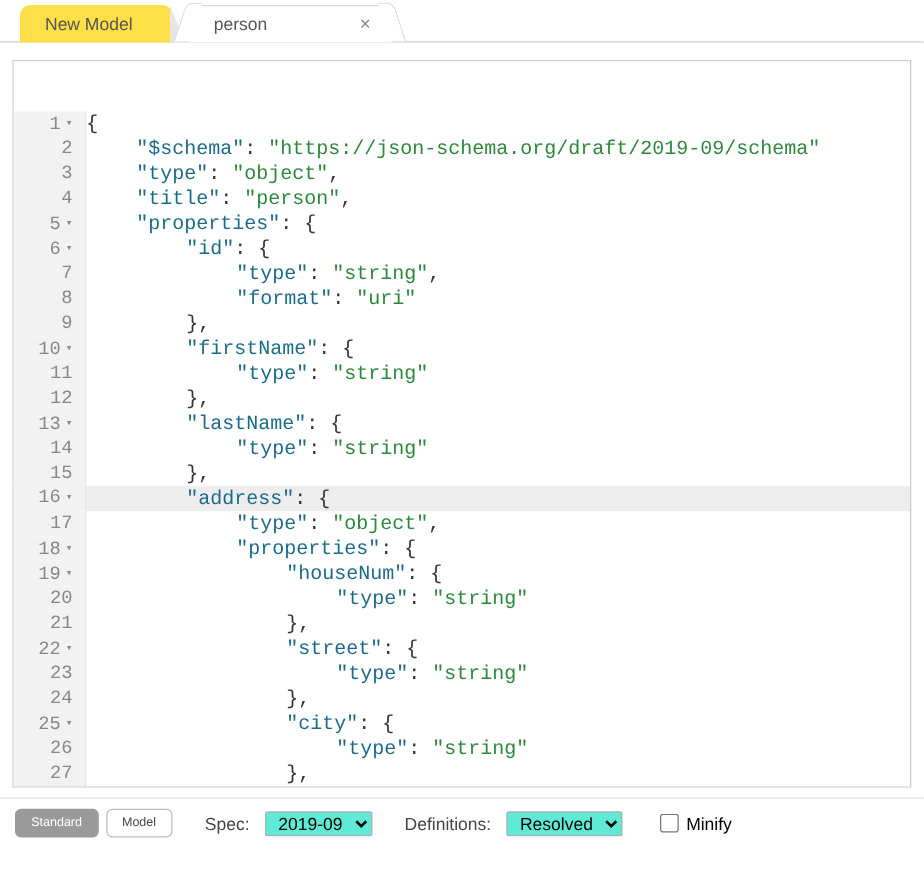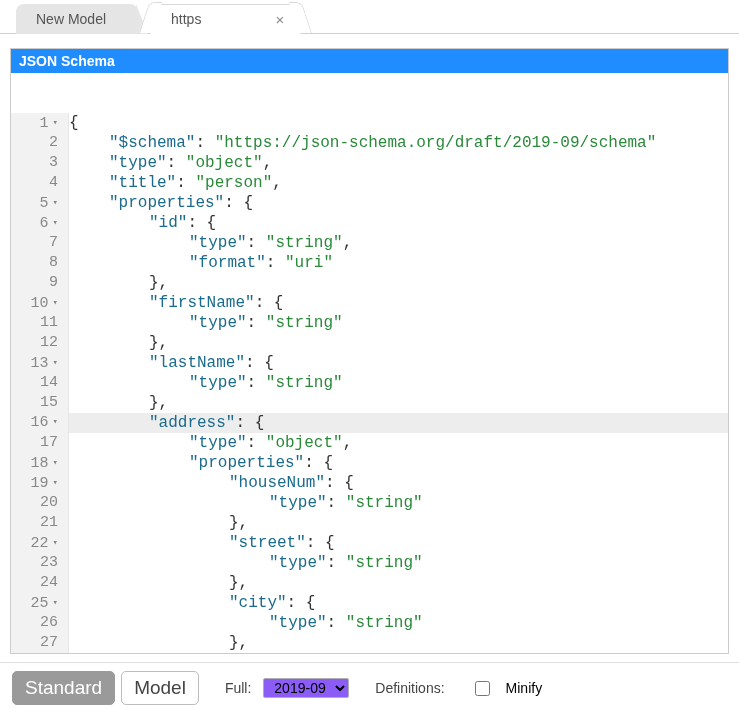--- a/index.html
+++ b/index.html
@@ -25,21 +25,21 @@
     align-items: center;
     padding: 0 32px 0 20px;
     font-size: 14px;
     color: #555;
     position: relative;
     border-top-left-radius: 8px;
     border-top-right-radius: 8px;
     cursor: pointer;
   }
   .tab-inactive {
-    background: #e5e5e5;
+    background: #fde047;
     margin-bottom: -1px;
   }
   .tab-inactive::after {
     content: "";
     position: absolute;
     right: -10px; bottom: 0;
     width: 0; height: 0;
     border-bottom: 30px solid #e6e6e6;
     border-right: 12px solid transparent;
   }
@@ -146,67 +146,69 @@
     font-size: 14px;
     gap: 12px;
   }
   .btn {
     border: 1px solid #bcbcbc;
     border-radius: 5px;
     padding: 5px 12px;
     background: #fff;
     color: #444;
     cursor: pointer;
-    font-size: 19px;
+    font-size: 10px;
   }
   .btn.selected {
     background: #9a9a9a;
     color: #fff;
     border-color: #9a9a9a;
   }
   .label { color: #444; margin-left: 14px; }
   select {
     border: 1px solid #b0b0b0;
     padding: 0 6px;
     font-size: 14px;
-    background: #8b5cf6;
+    background: #5eead4;
     border-radius: 2px;
   }
-  .cb-group { display:flex; align-items:center; gap:16px; margin-left:18px;}
+  .cb-group { display:flex; align-items:center; gap:6px; margin-left:18px;}
   input[type=checkbox]{ width:15px; height:15px; }
   .btn-group { display:flex; gap:6px; }
 </style>
 </head>
 <body>
 
 <div class="tabs-bar">
   <div class="tab tab-inactive">
     <span>New Model</span>
   </div>
   <div class="tab tab-active">
-    <span>https</span>
+    <span>person</span>
     <span class="tab-close">×</span>
   </div>
 </div>
 
 <div class="panel">
-  <div class="panel-title">JSON Schema</div>
   <div class="editor">
     <div class="editor-body" id="editor-body"><div class="row"><div class="ln">1<span class="fold">▾</span></div><div class="code"><span class="p-brace">{</span></div></div><div class="row"><div class="ln">2</div><div class="code"><span class="indent first"></span><span class="p-key">"$schema"</span><span class="p-punc">: </span><span class="p-url">"https://json-schema.org/draft/2019-09/schema"</span></div></div><div class="row"><div class="ln">3</div><div class="code"><span class="indent first"></span><span class="p-key">"type"</span><span class="p-punc">: </span><span class="p-str">"object"</span><span class="p-punc">,</span></div></div><div class="row"><div class="ln">4</div><div class="code"><span class="indent first"></span><span class="p-key">"title"</span><span class="p-punc">: </span><span class="p-str">"person"</span><span class="p-punc">,</span></div></div><div class="row"><div class="ln">5<span class="fold">▾</span></div><div class="code"><span class="indent first"></span><span class="p-key">"properties"</span><span class="p-punc">: {</span></div></div><div class="row"><div class="ln">6<span class="fold">▾</span></div><div class="code"><span class="indent first"></span><span class="indent"></span><span class="p-key">"id"</span><span class="p-punc">: {</span></div></div><div class="row"><div class="ln">7</div><div class="code"><span class="indent first"></span><span class="indent"></span><span class="indent"></span><span class="p-key">"type"</span><span class="p-punc">: </span><span class="p-str">"string"</span><span class="p-punc">,</span></div></div><div class="row"><div class="ln">8</div><div class="code"><span class="indent first"></span><span class="indent"></span><span class="indent"></span><span class="p-key">"format"</span><span class="p-punc">: </span><span class="p-str">"uri"</span></div></div><div class="row"><div class="ln">9</div><div class="code"><span class="indent first"></span><span class="indent"></span><span class="p-punc">},</span></div></div><div class="row"><div class="ln">10<span class="fold">▾</span></div><div class="code"><span class="indent first"></span><span class="indent"></span><span class="p-key">"firstName"</span><span class="p-punc">: {</span></div></div><div class="row"><div class="ln">11</div><div class="code"><span class="indent first"></span><span class="indent"></span><span class="indent"></span><span class="p-key">"type"</span><span class="p-punc">: </span><span class="p-str">"string"</span></div></div><div class="row"><div class="ln">12</div><div class="code"><span class="indent first"></span><span class="indent"></span><span class="p-punc">},</span></div></div><div class="row"><div class="ln">13<span class="fold">▾</span></div><div class="code"><span class="indent first"></span><span class="indent"></span><span class="p-key">"lastName"</span><span class="p-punc">: {</span></div></div><div class="row"><div class="ln">14</div><div class="code"><span class="indent first"></span><span class="indent"></span><span class="indent"></span><span class="p-key">"type"</span><span class="p-punc">: </span><span class="p-str">"string"</span></div></div><div class="row"><div class="ln">15</div><div class="code"><span class="indent first"></span><span class="indent"></span><span class="p-punc">},</span></div></div><div class="row highlight"><div class="ln">16<span class="fold">▾</span></div><div class="code"><span class="indent first"></span><span class="indent"></span><span class="p-key">"address"</span><span class="p-punc">: {</span></div></div><div class="row"><div class="ln">17</div><div class="code"><span class="indent first"></span><span class="indent"></span><span class="indent"></span><span class="p-key">"type"</span><span class="p-punc">: </span><span class="p-str">"object"</span><span class="p-punc">,</span></div></div><div class="row"><div class="ln">18<span class="fold">▾</span></div><div class="code"><span class="indent first"></span><span class="indent"></span><span class="indent"></span><span class="p-key">"properties"</span><span class="p-punc">: {</span></div></div><div class="row"><div class="ln">19<span class="fold">▾</span></div><div class="code"><span class="indent first"></span><span class="indent"></span><span class="indent"></span><span class="indent"></span><span class="p-key">"houseNum"</span><span class="p-punc">: {</span></div></div><div class="row"><div class="ln">20</div><div class="code"><span class="indent first"></span><span class="indent"></span><span class="indent"></span><span class="indent"></span><span class="indent"></span><span class="p-key">"type"</span><span class="p-punc">: </span><span class="p-str">"string"</span></div></div><div class="row"><div class="ln">21</div><div class="code"><span class="indent first"></span><span class="indent"></span><span class="indent"></span><span class="indent"></span><span class="p-punc">},</span></div></div><div class="row"><div class="ln">22<span class="fold">▾</span></div><div class="code"><span class="indent first"></span><span class="indent"></span><span class="indent"></span><span class="indent"></span><span class="p-key">"street"</span><span class="p-punc">: {</span></div></div><div class="row"><div class="ln">23</div><div class="code"><span class="indent first"></span><span class="indent"></span><span class="indent"></span><span class="indent"></span><span class="indent"></span><span class="p-key">"type"</span><span class="p-punc">: </span><span class="p-str">"string"</span></div></div><div class="row"><div class="ln">24</div><div class="code"><span class="indent first"></span><span class="indent"></span><span class="indent"></span><span class="indent"></span><span class="p-punc">},</span></div></div><div class="row"><div class="ln">25<span class="fold">▾</span></div><div class="code"><span class="indent first"></span><span class="indent"></span><span class="indent"></span><span class="indent"></span><span class="p-key">"city"</span><span class="p-punc">: {</span></div></div><div class="row"><div class="ln">26</div><div class="code"><span class="indent first"></span><span class="indent"></span><span class="indent"></span><span class="indent"></span><span class="indent"></span><span class="p-key">"type"</span><span class="p-punc">: </span><span class="p-str">"string"</span></div></div><div class="row"><div class="ln">27</div><div class="code"><span class="indent first"></span><span class="indent"></span><span class="indent"></span><span class="indent"></span><span class="p-punc">},</span></div></div></div>
     
   </div>
 </div>
 
 <div class="bottom-bar">
   <div class="btn-group">
     <button class="btn selected">Standard</button>
     <button class="btn">Model</button>
   </div>
-  <span class="label">Full:</span>
+  <span class="label">Spec:</span>
   <select>
     <option>2019-09</option>
   </select>
   <span class="label">Definitions:</span>
+  <select>
+    <option>Resolved</option>
+  </select>
   <label class="cb-group">
     <input type="checkbox" style="">
     <span>Minify</span>
   </label>
 </div>
 
 </body></html>

